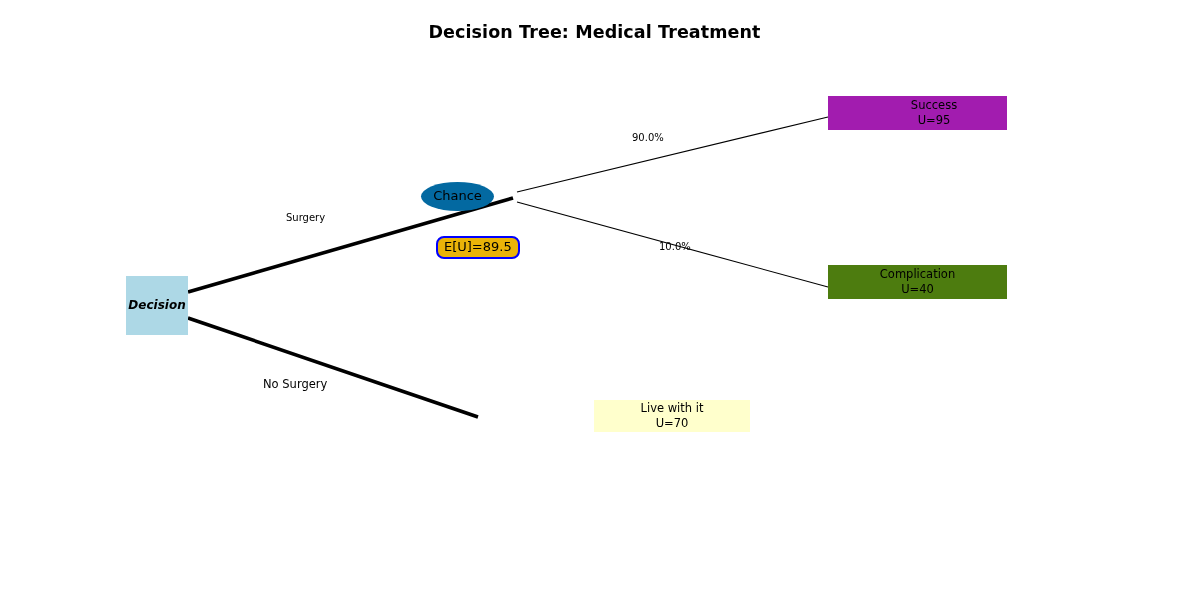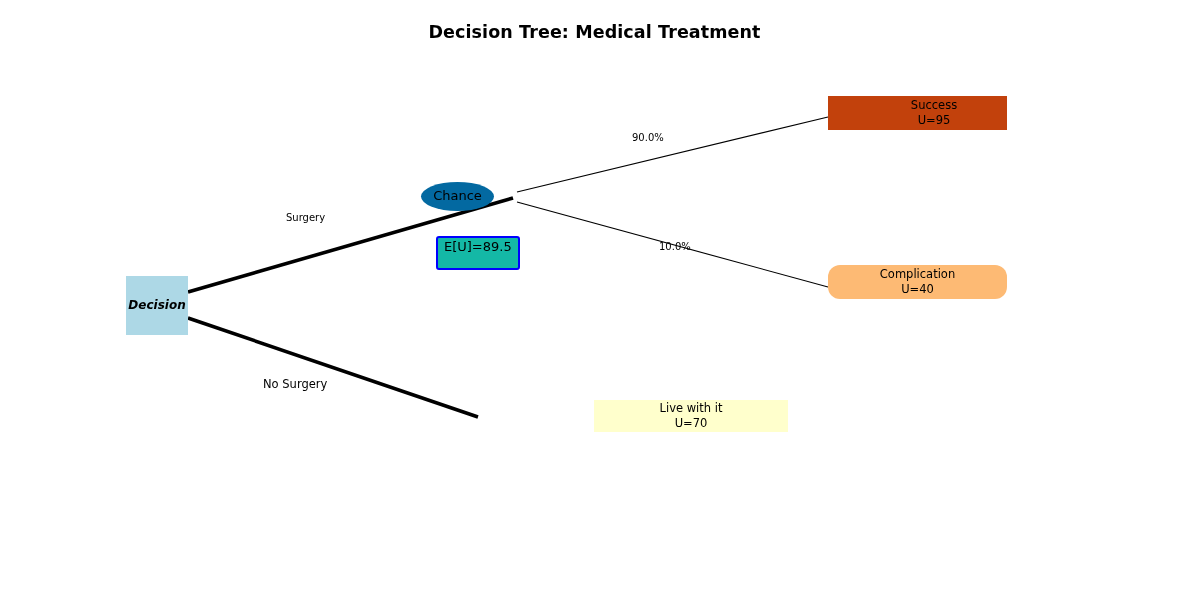--- a/index.html
+++ b/index.html
@@ -73,46 +73,45 @@
     height: 29px;
     background: #0369a1;
     border-radius: 50%;
     font-size: 13px;
   }
   .node-success {
     left: 828px;
     top: 96px;
     width: 179px;
     height: 34px;
-    background: #c2410c;
+    background: #a21caf;
     padding-left: 33px;
   }
   .node-complication {
     left: 828px;
     top: 265px;
     width: 179px;
     height: 34px;
-    background: #fdba74;
-    border-radius: 12px;
+    background: #4d7c0f;
   }
   .node-live {
     left: 594px;
     top: 400px;
-    width: 194px;
+    width: 156px;
     height: 32px;
     background: #ffffcc;
   }
   .eu-box {
     position: absolute;
     left: 436px;
     top: 236px;
-    padding: 2px 6px 14px 6px;
-    background: #14b8a6;
+    padding: 2px 6px 3px 6px;
+    background: #eab308;
     border: 2.4px solid #0000ff;
-    border-radius: 3px;
+    border-radius: 8px;
     font-size: 13px;
     color: #000000;
     white-space: nowrap;
     line-height: 1.1;
   }
   .edge-label {
     position: absolute;
     color: #000000;
     white-space: nowrap;
   }

